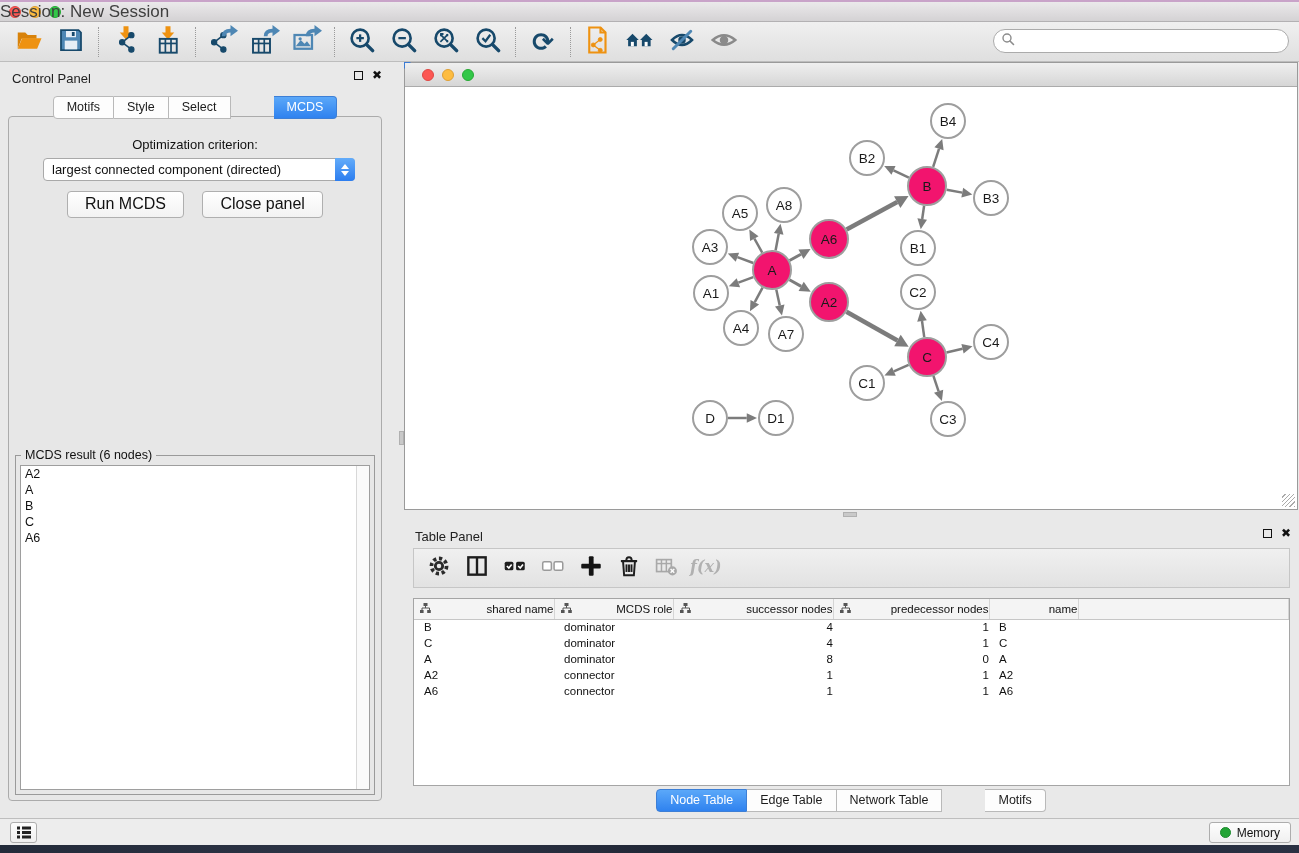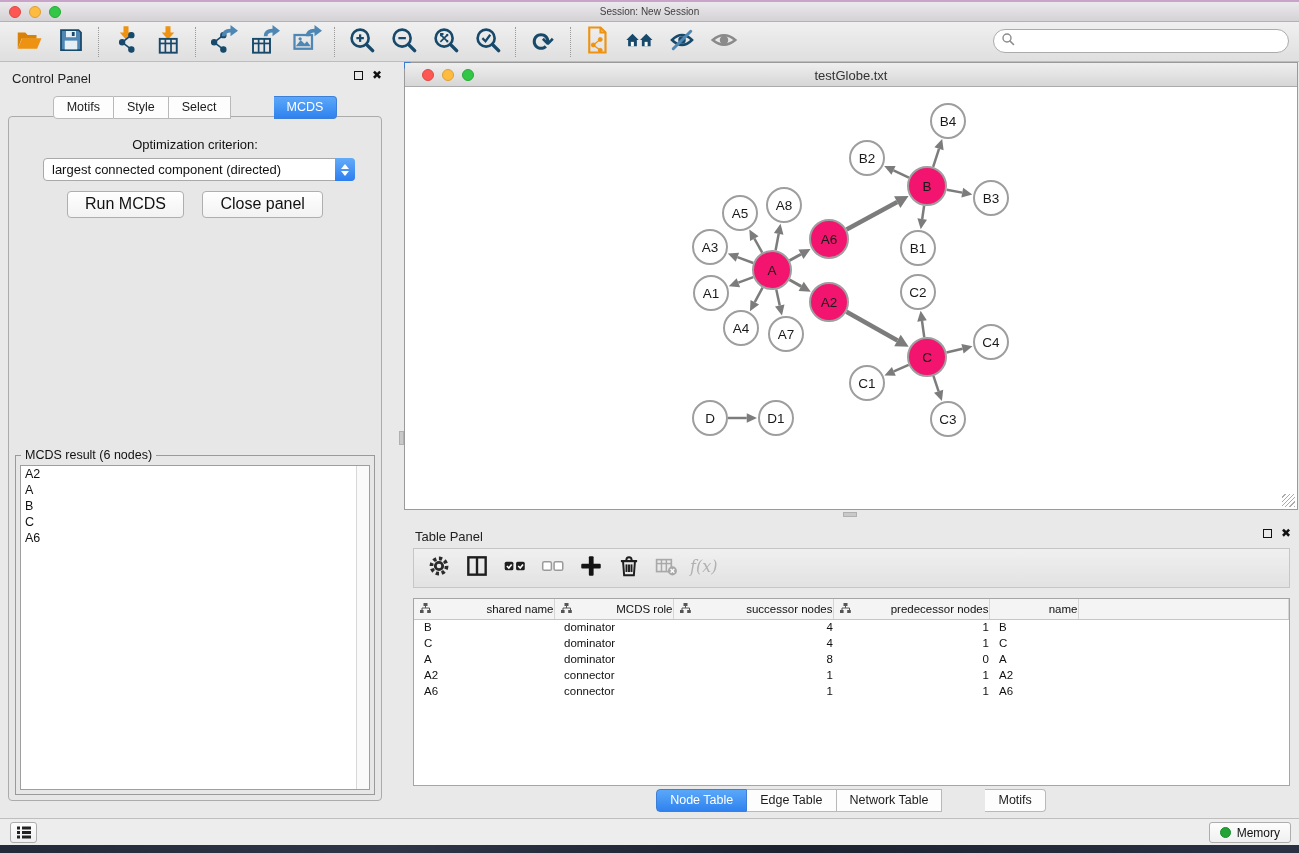--- a/index.html
+++ b/index.html
@@ -9,21 +9,21 @@
   
   .purple-strip { position:absolute; left:0; top:0; width:1299px; height:2px; background:#C9A3C9; }
   .titlebar { position:absolute; left:0; top:2px; width:1299px; height:20px;
       background:linear-gradient(#EBE9EB,#D4D2D4); border-bottom:1px solid #B3B1B3;
       display:flex; align-items:center; }
   .traffic { display:flex; gap:8px; margin-left:9px; }
   .light { width:12px; height:12px; border-radius:50%; }
   .light.red    { background:#FC5753; border:1px solid #DF4744; }
   .light.yellow { background:#FDBC40; border:1px solid #DE9F34; }
   .light.green  { background:#33C748; border:1px solid #27AA35; }
-  .titlebar-text { position:absolute; left:0; right:0; text-align:center; font-size:10px; color:#3F3F3F; }
+  .titlebar-text { position:absolute; left:0; right:0; font-size:17px; color:#3F3F3F; }
 
   .toolbar { position:absolute; left:0; top:22px; width:1299px; height:40px;
       background:linear-gradient(#F0F0F0,#DFDFDF); border-bottom:1px solid #BDBDBD;
       display:flex; align-items:center; padding-left:8px; }
   .tb-btn { width:42px; height:34px; display:flex; align-items:center; justify-content:center; cursor:default; }
   .tb-sep { width:1px; height:30px; border-left:1px dotted #9A9A9A; margin:0 6px; }
   .refresh-glyph { font-size:26px; font-weight:bold; color:#17496B; line-height:1; font-family:"DejaVu Sans",sans-serif; }
   .search-wrap { position:absolute; right:10px; top:7px; width:296px; height:24px; background:#FFFFFF;
       border:1px solid #ABABAB; border-radius:12px; display:flex; align-items:center; padding-left:7px; }
   .search-wrap input { border:none; outline:none; flex:1; height:18px; font-size:12px; background:transparent; }
@@ -76,21 +76,21 @@
   .resize-grip { position:absolute; right:2px; bottom:2px; width:13px; height:13px;
       background:repeating-linear-gradient(135deg, transparent 0 2px, #ABABAB 2px 3px); }
   .nub-v { position:absolute; left:399px; top:431px; width:5px; height:14px; background:#C9C9C9; border:1px solid #B0B0B0; }
   .nub-h { position:absolute; left:843px; top:512px; width:14px; height:5px; background:#C9C9C9; border:1px solid #B0B0B0; }
 
   
   .table-panel { position:absolute; left:403px; top:520px; width:896px; height:298px; background:#E9E9E9; }
   .tp-toolbar { position:absolute; left:10px; right:9px; top:28px; height:40px;
       background:linear-gradient(#F0F0F0,#E2E2E2); border:1px solid #C6C6C6; display:flex; align-items:center; padding-left:8px; gap:4px; }
   .tp-btn { width:34px; height:32px; display:flex; align-items:center; justify-content:center; }
-  .tp-btn.disabled { opacity:.9; }
+  .tp-btn.disabled { opacity:.9;font-weight:bold; }
   .tbl-wrap { position:absolute; left:10px; right:9px; top:78px; bottom:32px; background:#fff; border:1px solid #A5A5A5; overflow:hidden; }
   table.node-table { border-collapse:collapse; width:100%; table-layout:fixed; font-size:11.5px; color:#111; }
   table.node-table th { height:20px; background:#F4F4F4; border-bottom:1px solid #C6C6C6; border-right:1px solid #D5D5D5;
       font-weight:normal; position:relative; text-align:right; }
   table.node-table th .col-icon { position:absolute; left:6px; top:4px; }
   table.node-table td { height:16px; padding:0 0 0 10px; white-space:nowrap; }
   td.num { text-align:right; padding:0 14px 0 0; }
   td.num2 { text-align:right; padding:0 4px 0 0; }
   .tp-tabs { position:absolute; left:0; right:0; bottom:6px; text-align:center; }
 
@@ -322,21 +322,20 @@
 </div>
 
 <div class="net-window">
   <div class="blue-corner"></div>
   <div class="net-titlebar">
     <div class="traffic">
       <div class="light red"></div>
       <div class="light yellow"></div>
       <div class="light green"></div>
     </div>
-    <div class="net-title-text">testGlobe.txt</div>
   </div>
   <svg class="net-canvas" viewBox="0 0 892 422">
       <line x1="357.20930486584723" y1="165.56032429229037" x2="349.3188916336984" y2="151.50552572252533" stroke="#7C7C7C" stroke-width="2.5"></line>
       <polygon points="344.3011603774451,142.56769192232414 353.548012992818,149.1312821524933 345.0897702745788,153.87976929255737" fill="#7C7C7C"></polygon>
       <line x1="370.63094958912205" y1="163.33235639225546" x2="373.689736225909" y2="146.76392877632637" stroke="#7C7C7C" stroke-width="2.5"></line>
       <polygon points="375.550597890334,136.68426142735728 378.459139800787,147.64443405168848 368.92033265103095,145.88342350096426" fill="#7C7C7C"></polygon>
       <line x1="348.24867563180135" y1="176.04386354082953" x2="332.4238118884905" y2="170.17334957153682" stroke="#7C7C7C" stroke-width="2.5"></line>
       <polygon points="322.81375814978867,166.60832963621195 334.1106749798393,165.62615341224864 330.7369487971417,174.720545730825" fill="#7C7C7C"></polygon>
       <line x1="348.28605427212415" y1="190.0560778973958" x2="333.36914562701844" y2="195.6804860750586" stroke="#7C7C7C" stroke-width="2.5"></line>
       <polygon points="323.77824844148205,199.29672599747397 331.65804673689996,191.14235423604873 335.0802445171369,200.2186179140685" fill="#7C7C7C"></polygon>

